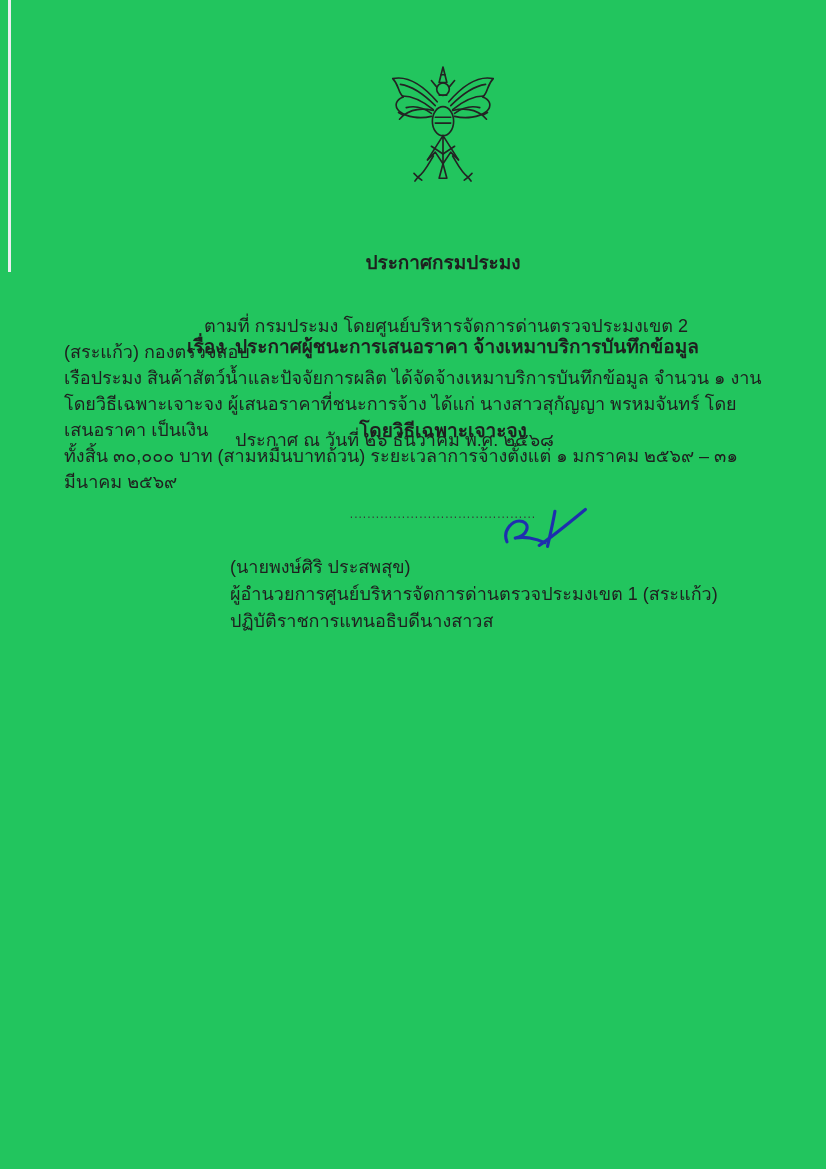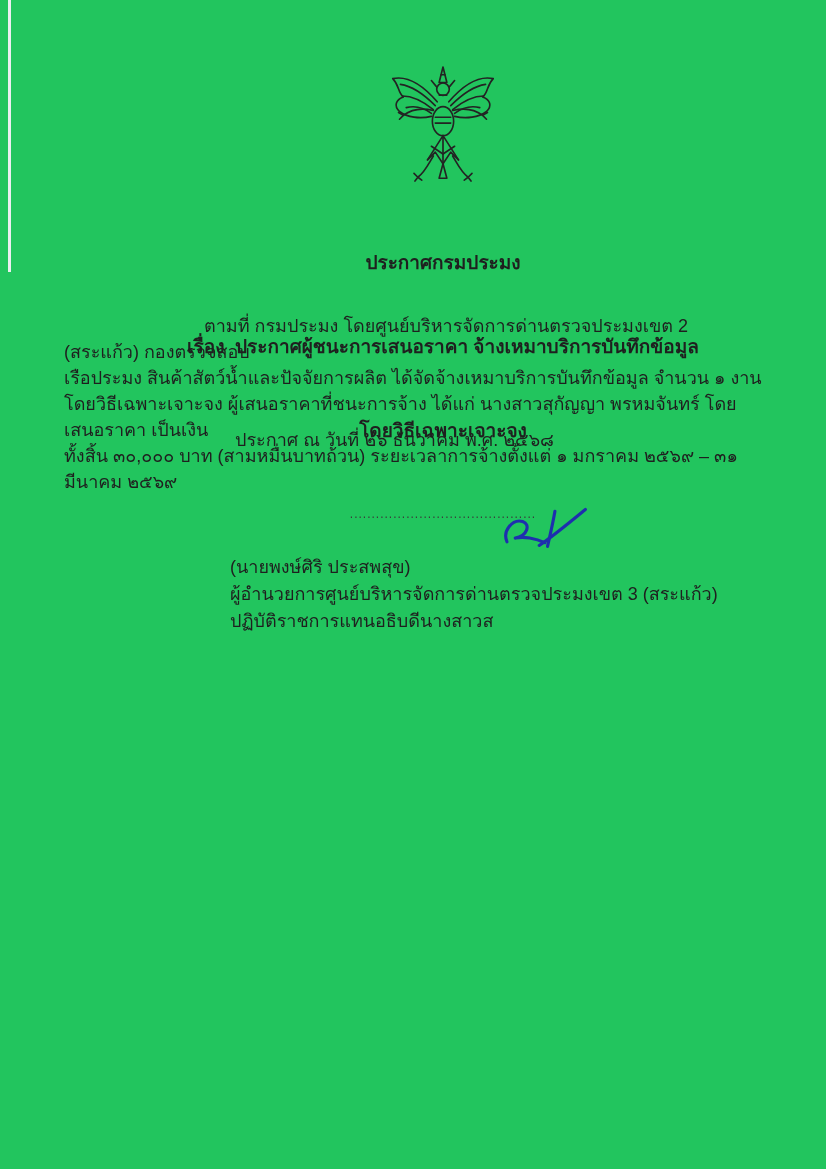--- a/index.html
+++ b/index.html
@@ -128,17 +128,17 @@
   <div class="date-line">ประกาศ ณ วันที่ ๒๖ ธันวาคม พ.ศ. ๒๕๖๘</div>
 
   <svg class="signature-svg" viewBox="0 0 100 52" fill="none" stroke="#1e2fae" stroke-width="3.4" stroke-linecap="round" stroke-linejoin="round">
     <path d="M12,42 C7,30 18,17 29,20 C38,23 34,36 21,38 C30,36 43,38 53,43"></path>
     <path d="M64,9 C62,21 59,34 56,47"></path>
     <path d="M47,46 C62,36 80,21 97,7"></path>
   </svg>
 
   <div class="sign-block">
     <div>(นายพงษ์ศิริ ประสพสุข)</div>
-    <div>ผู้อำนวยการศูนย์บริหารจัดการด่านตรวจประมงเขต 3 (สระแก้ว)</div>
+    <div>ผู้อำนวยการศูนย์บริหารจัดการด่านตรวจประมงเขต 1 (สระแก้ว)</div>
     <div>ปฏิบัติราชการแทนอธิบดีนางสาวส</div>
   </div>
 
 </div>
 
 </body></html>

